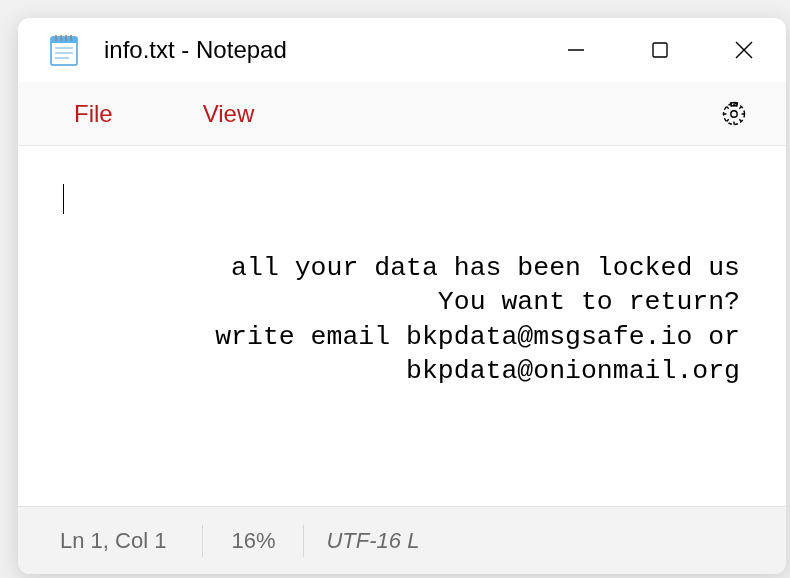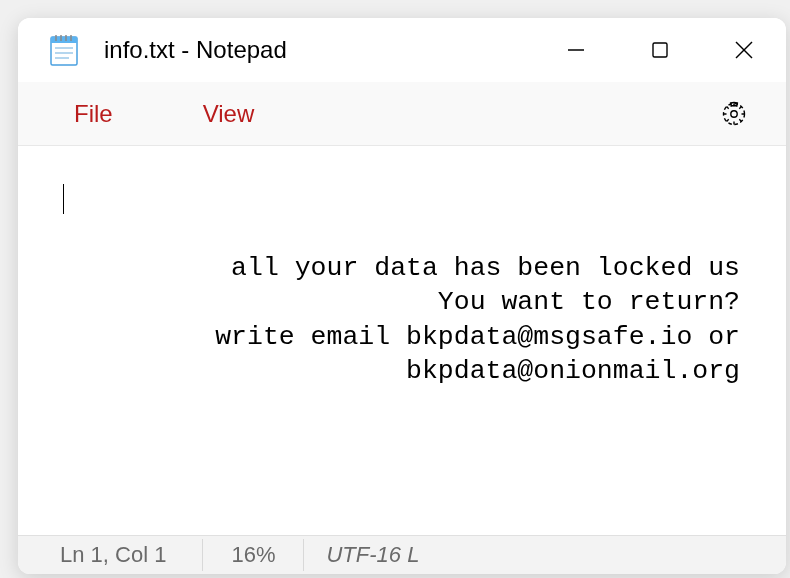--- a/index.html
+++ b/index.html
@@ -126,21 +126,21 @@
       position: absolute;
       left: 45px;
       top: 38px;
       width: 1px;
       height: 30px;
       background: #000;
     }
     .statusbar {
       display: flex;
       align-items: center;
-      height: 39px;
+      height: 68px;
       background: #f3f3f3;
       border-top: 1px solid #e0e0e0;
       font-size: 22px;
       color: #6a6a6a;
       padding: 0 0 0 42px;
     }
     .status-cell {
       padding: 0 22px;
       border-right: 1px solid #d8d8d8;
       height: 32px;

